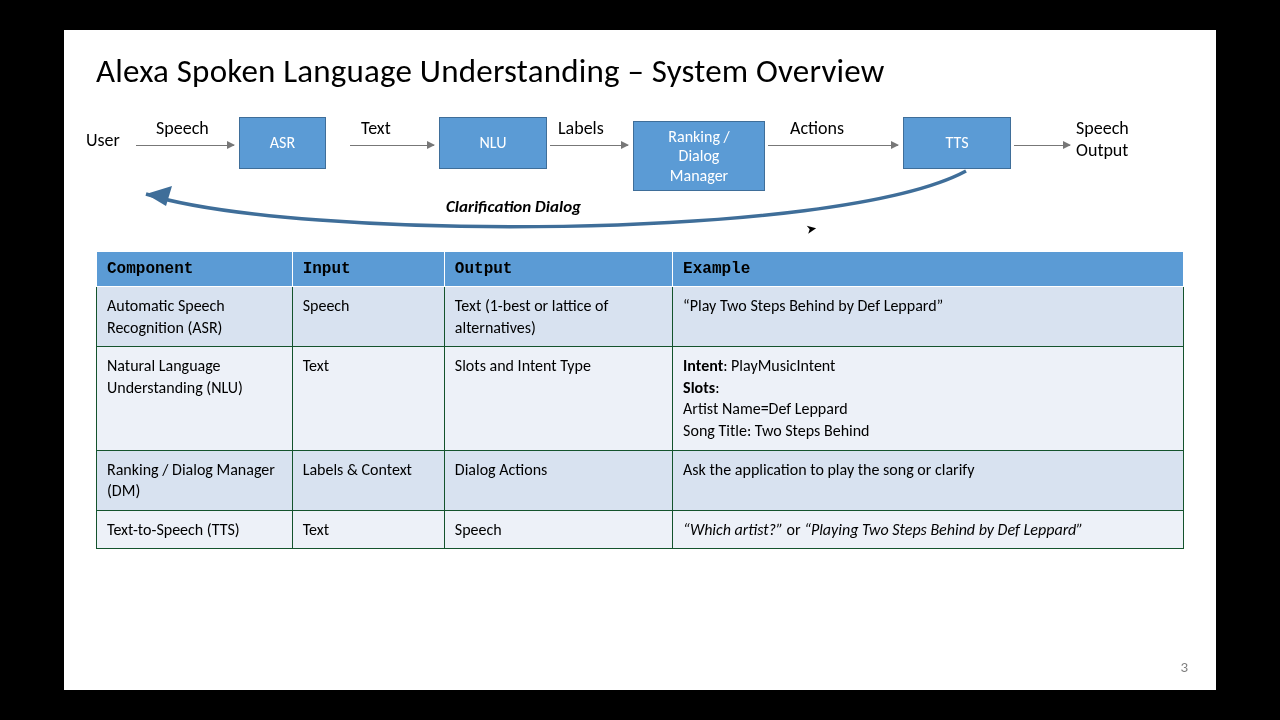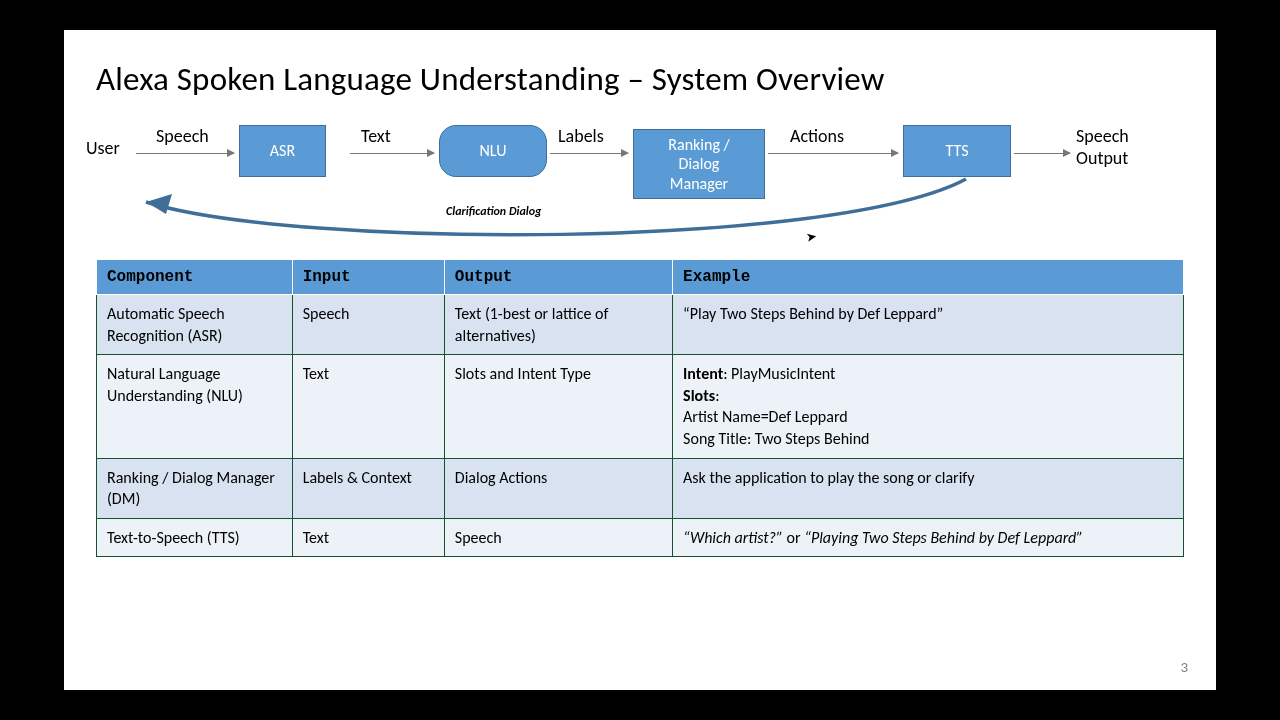--- a/index.html
+++ b/index.html
@@ -17,39 +17,38 @@
     background:#fff;
     box-sizing:border-box;
     padding:22px 32px 10px 32px;
   }
   .title {
     font-size:33px;
     line-height:1.18;
     font-weight:400;
     letter-spacing:.2px;
     margin-bottom:10px;
-    margin-top:8px;
   }
   
   .pipeline { position:relative; height:150px; }
   .pbox {
     position:absolute; box-sizing:border-box;
     background:#5b9bd5; border:1px solid #3f6e99;
     color:#fff; font-size:16px; text-align:center;
     display:flex; align-items:center; justify-content:center;
     line-height:1.2;
   }
   .tlabel { position:absolute; font-size:18px; }
   .arrow { position:absolute; height:1px; background:#777; }
   .arrow::after{
     content:""; position:absolute; right:-1px; top:-3.5px;
     border-left:8px solid #777; border-top:4px solid transparent; border-bottom:4px solid transparent;
   }
   .feedback-lbl{
-    position:absolute; font-style:italic; font-weight:600; font-size:12px;
+    position:absolute; font-style:italic; font-weight:600; font-size:17px;
   }
   svg.curve{ position:absolute; }
   
   table {
     border-collapse:collapse; width:100%; font-size:16px;
     table-layout:fixed;
   }
   th {
     background:#5b9bd5; color:#000000; text-align:left;
     font-weight:700; padding:8px 10px;
@@ -78,21 +77,21 @@
 
   <div class="title">Alexa Spoken Language Understanding – System Overview</div>
 
   <div class="pipeline">
     <div class="tlabel" style="left:-10px; top:28px;">User</div>
     <div class="tlabel" style="left:60px; top:16px;">Speech</div>
     <div class="arrow" style="left:40px; top:44px; width:98px;"></div>
     <div class="pbox" style="left:143px; top:16px; width:87px; height:52px;">ASR</div>
     <div class="tlabel" style="left:265px; top:16px;">Text</div>
     <div class="arrow" style="left:254px; top:44px; width:84px;"></div>
-    <div class="pbox" style="left:343px; top:16px; width:108px; height:52px;border-radius:17px;">NLU</div>
+    <div class="pbox" style="left:343px; top:16px; width:108px; height:52px;">NLU</div>
     <div class="tlabel" style="left:462px; top:16px;">Labels</div>
     <div class="arrow" style="left:454px; top:44px; width:78px;"></div>
     <div class="pbox" style="left:537px; top:20px; width:132px; height:70px; white-space:pre-line;">Ranking /
 Dialog
 Manager</div>
     <div class="tlabel" style="left:694px; top:16px;">Actions</div>
     <div class="arrow" style="left:672px; top:44px; width:130px;"></div>
     <div class="pbox" style="left:807px; top:16px; width:108px; height:52px;">TTS</div>
     <div class="arrow" style="left:918px; top:44px; width:56px;"></div>
     <div class="tlabel" style="left:980px; top:16px; white-space:pre-line;">Speech

